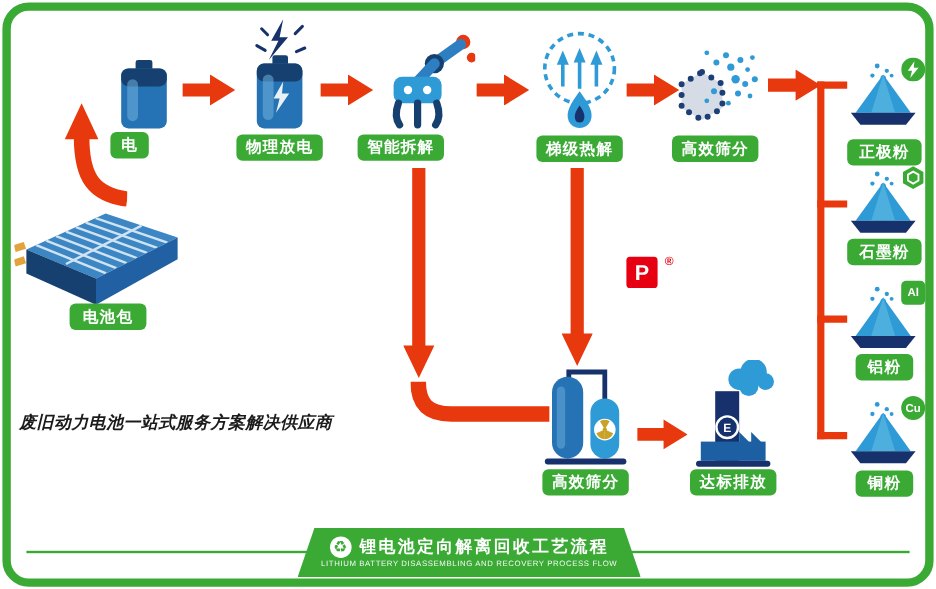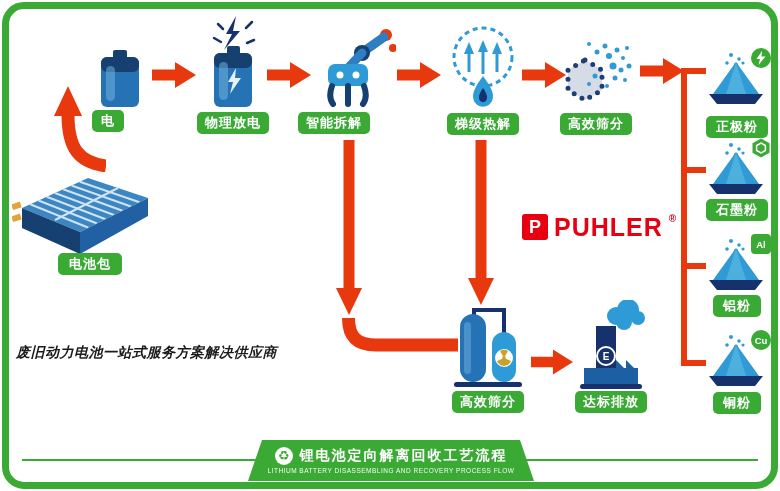--- a/index.html
+++ b/index.html
@@ -254,21 +254,20 @@
       <polygon points="31,10 8,42 54,42" fill="#2e9ad6"></polygon>
       <polygon points="31,10 21,42 41,42" fill="#6cc3e6" opacity=".5"></polygon>
       <polygon points="4,42 58,42 50,52 12,52" fill="#16316b"></polygon>
     </svg>
     <span class="badge badge-ci" style="left:46px;top:-4px">Cu</span>
   </div>
   <div class="pill abs" style="left:713px;top:392px;width:48px">铜粉</div>
 
   <div class="abs brand" style="left:522px;top:214px">
     <span class="brand-mark">P</span>
-    <span class="brand-name">PUHLER</span>
     <span class="brand-reg">®</span>
   </div>
 
   <svg class="abs" style="left:336px;top:140px" width="26" height="175" viewBox="0 0 26 175">
     <path d="M7.5,0 H18.5 V148 H26 L13,175 0,148 H7.5 Z" fill="#e8380d"></path>
   </svg>
   <svg class="abs" style="left:342px;top:318px" width="116" height="40" viewBox="0 0 116 40">
     <path d="M6.5,0 C6.5,18 14,27 34,27 H116" stroke="#e8380d" stroke-width="13" fill="none"></path>
   </svg>
   <svg class="abs" style="left:468px;top:140px" width="26" height="165" viewBox="0 0 26 165">

